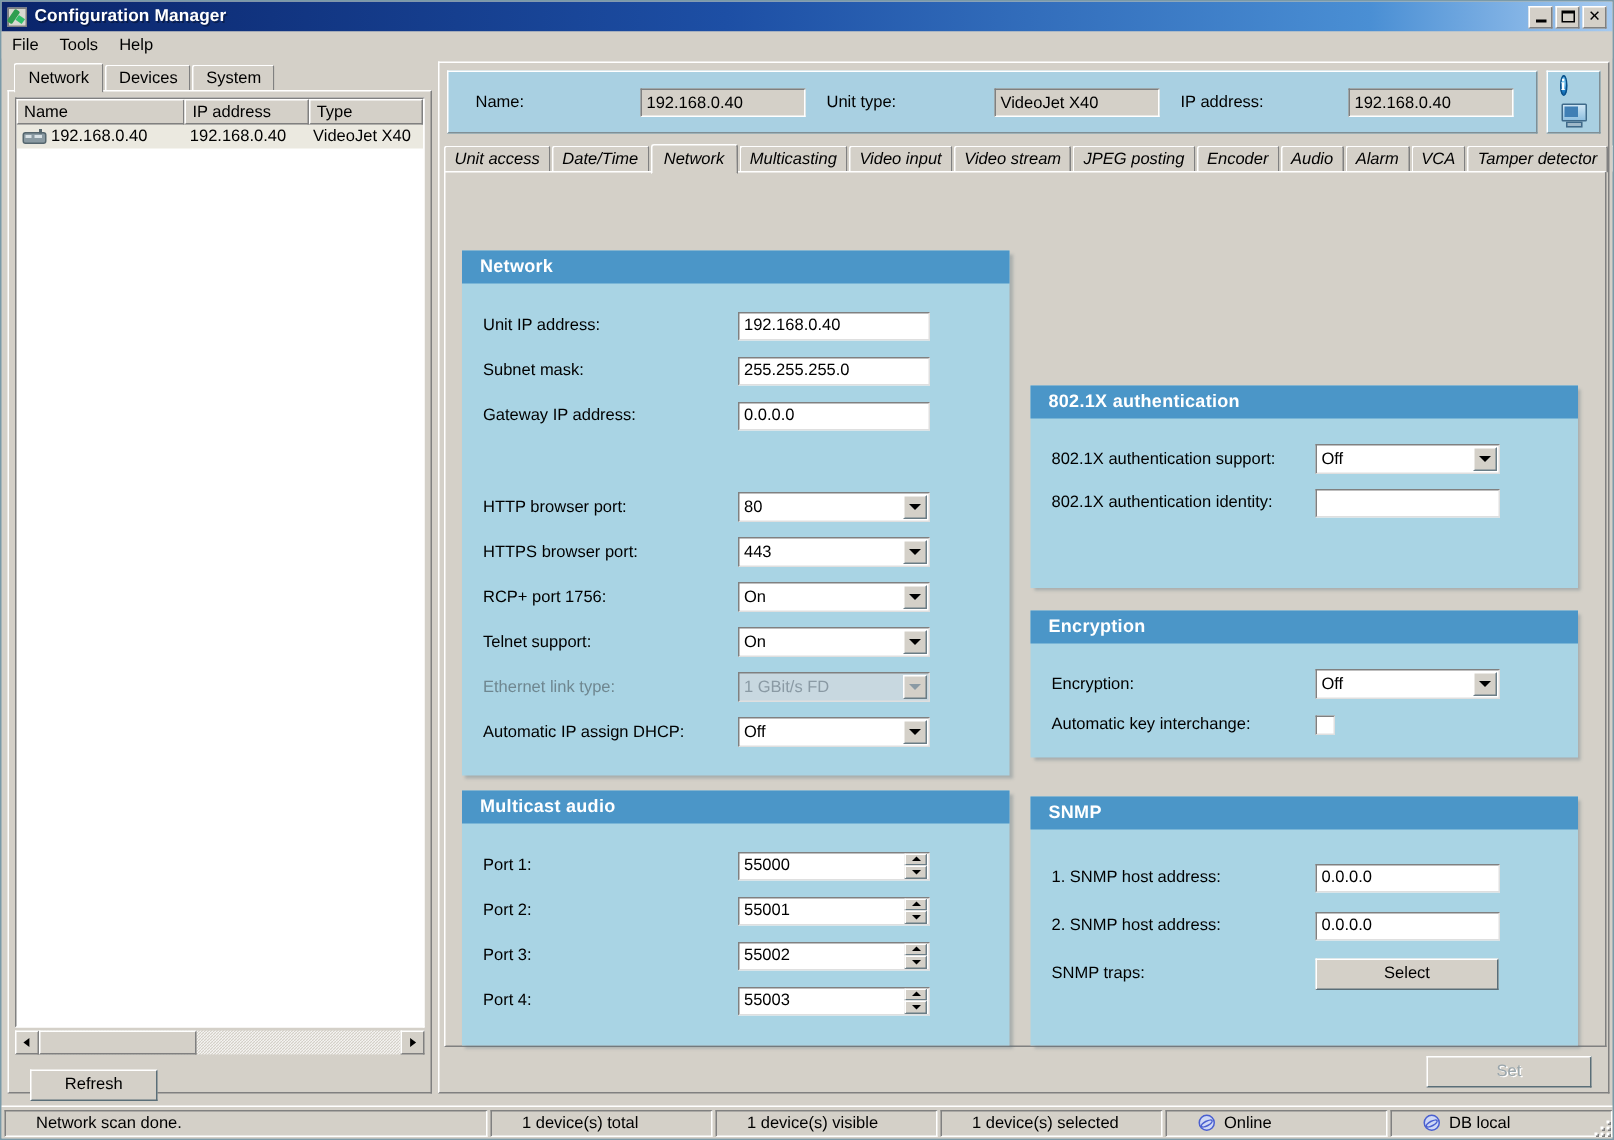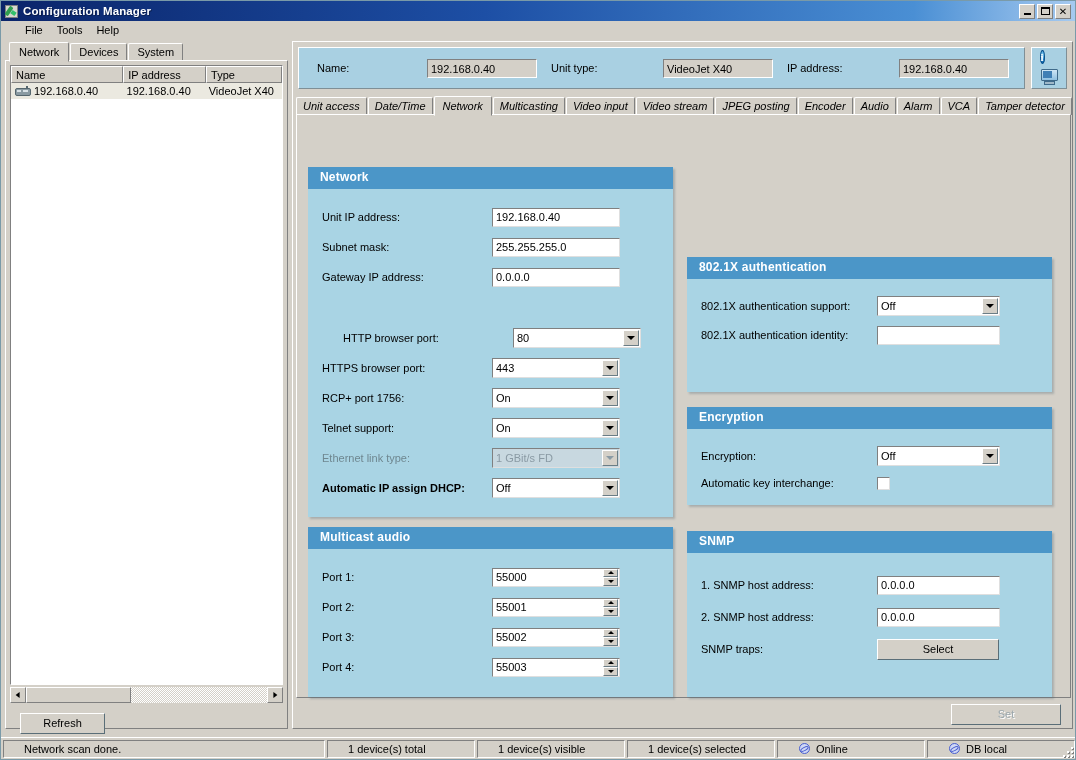--- a/index.html
+++ b/index.html
@@ -73,21 +73,21 @@
     display: flex; align-items: center; justify-content: center;
     font-family: "Liberation Sans", sans-serif; font-size: 10px; }
   .minbar { width: 7px; height: 2px; background: #000; margin-top: 6px; }
   .maxbox { width: 9px; height: 8px; border: 1px solid #000; border-top-width: 2px; }
 
   
   .menubar {
     height: 18px;
     background: #d4d0c8;
     display: flex; align-items: center;
-    padding-left: 18px;
+    padding-left: 1px;
     border-bottom: 0;
     text-align: center;
   }
   .menubar .mi {
     padding: 1px 8px 2px 6px;
     font-size: 11px; color: #000;
   }
 
   
   .body-area {
@@ -608,21 +608,21 @@
             <span class="glabel" style="width:170px;">Subnet mask:</span>
             <span class="tfield" style="width:128px;">255.255.255.0</span>
           </div>
 
           <div class="grow" style="left:14px; top:100px; width:340px; height:20px;">
             <span class="glabel" style="width:170px;">Gateway IP address:</span>
             <span class="tfield" style="width:128px;">0.0.0.0</span>
           </div>
 
 
-          <div class="grow" style="left:14px; top:160px; width:340px; height:22px;justify-content:center;">
+          <div class="grow" style="left:14px; top:160px; width:340px; height:22px;">
             <span class="glabel" style="width:170px;">HTTP browser port:</span>
             <span class="combo" style="width:128px;">
               <span>80</span>
               <span class="arrowbtn">
                   <i></i>
                 </span>
             </span>
           </div>
 
           <div class="grow" style="left:14px; top:190px; width:340px; height:22px;">
@@ -659,21 +659,21 @@
             <span class="glabel" style="width:170px; color:#6f8790;">Ethernet link type:</span>
             <span class="combo disabled" style="width:128px;">
               <span>1 GBit/s FD</span>
               <span class="arrowbtn">
                   <i></i>
                 </span>
             </span>
           </div>
 
           <div class="grow" style="left:14px; top:310px; width:340px; height:22px;">
-            <span class="glabel" style="width:170px;font-weight:bold;">Automatic IP assign DHCP:</span>
+            <span class="glabel" style="width:170px;">Automatic IP assign DHCP:</span>
             <span class="combo" style="width:128px;">
               <span>Off</span>
               <span class="arrowbtn">
                   <i></i>
                 </span>
             </span>
           </div>
         </div>
 
         <div class="group" style="left:11px; top:412px; width:365px; height:170px;">

